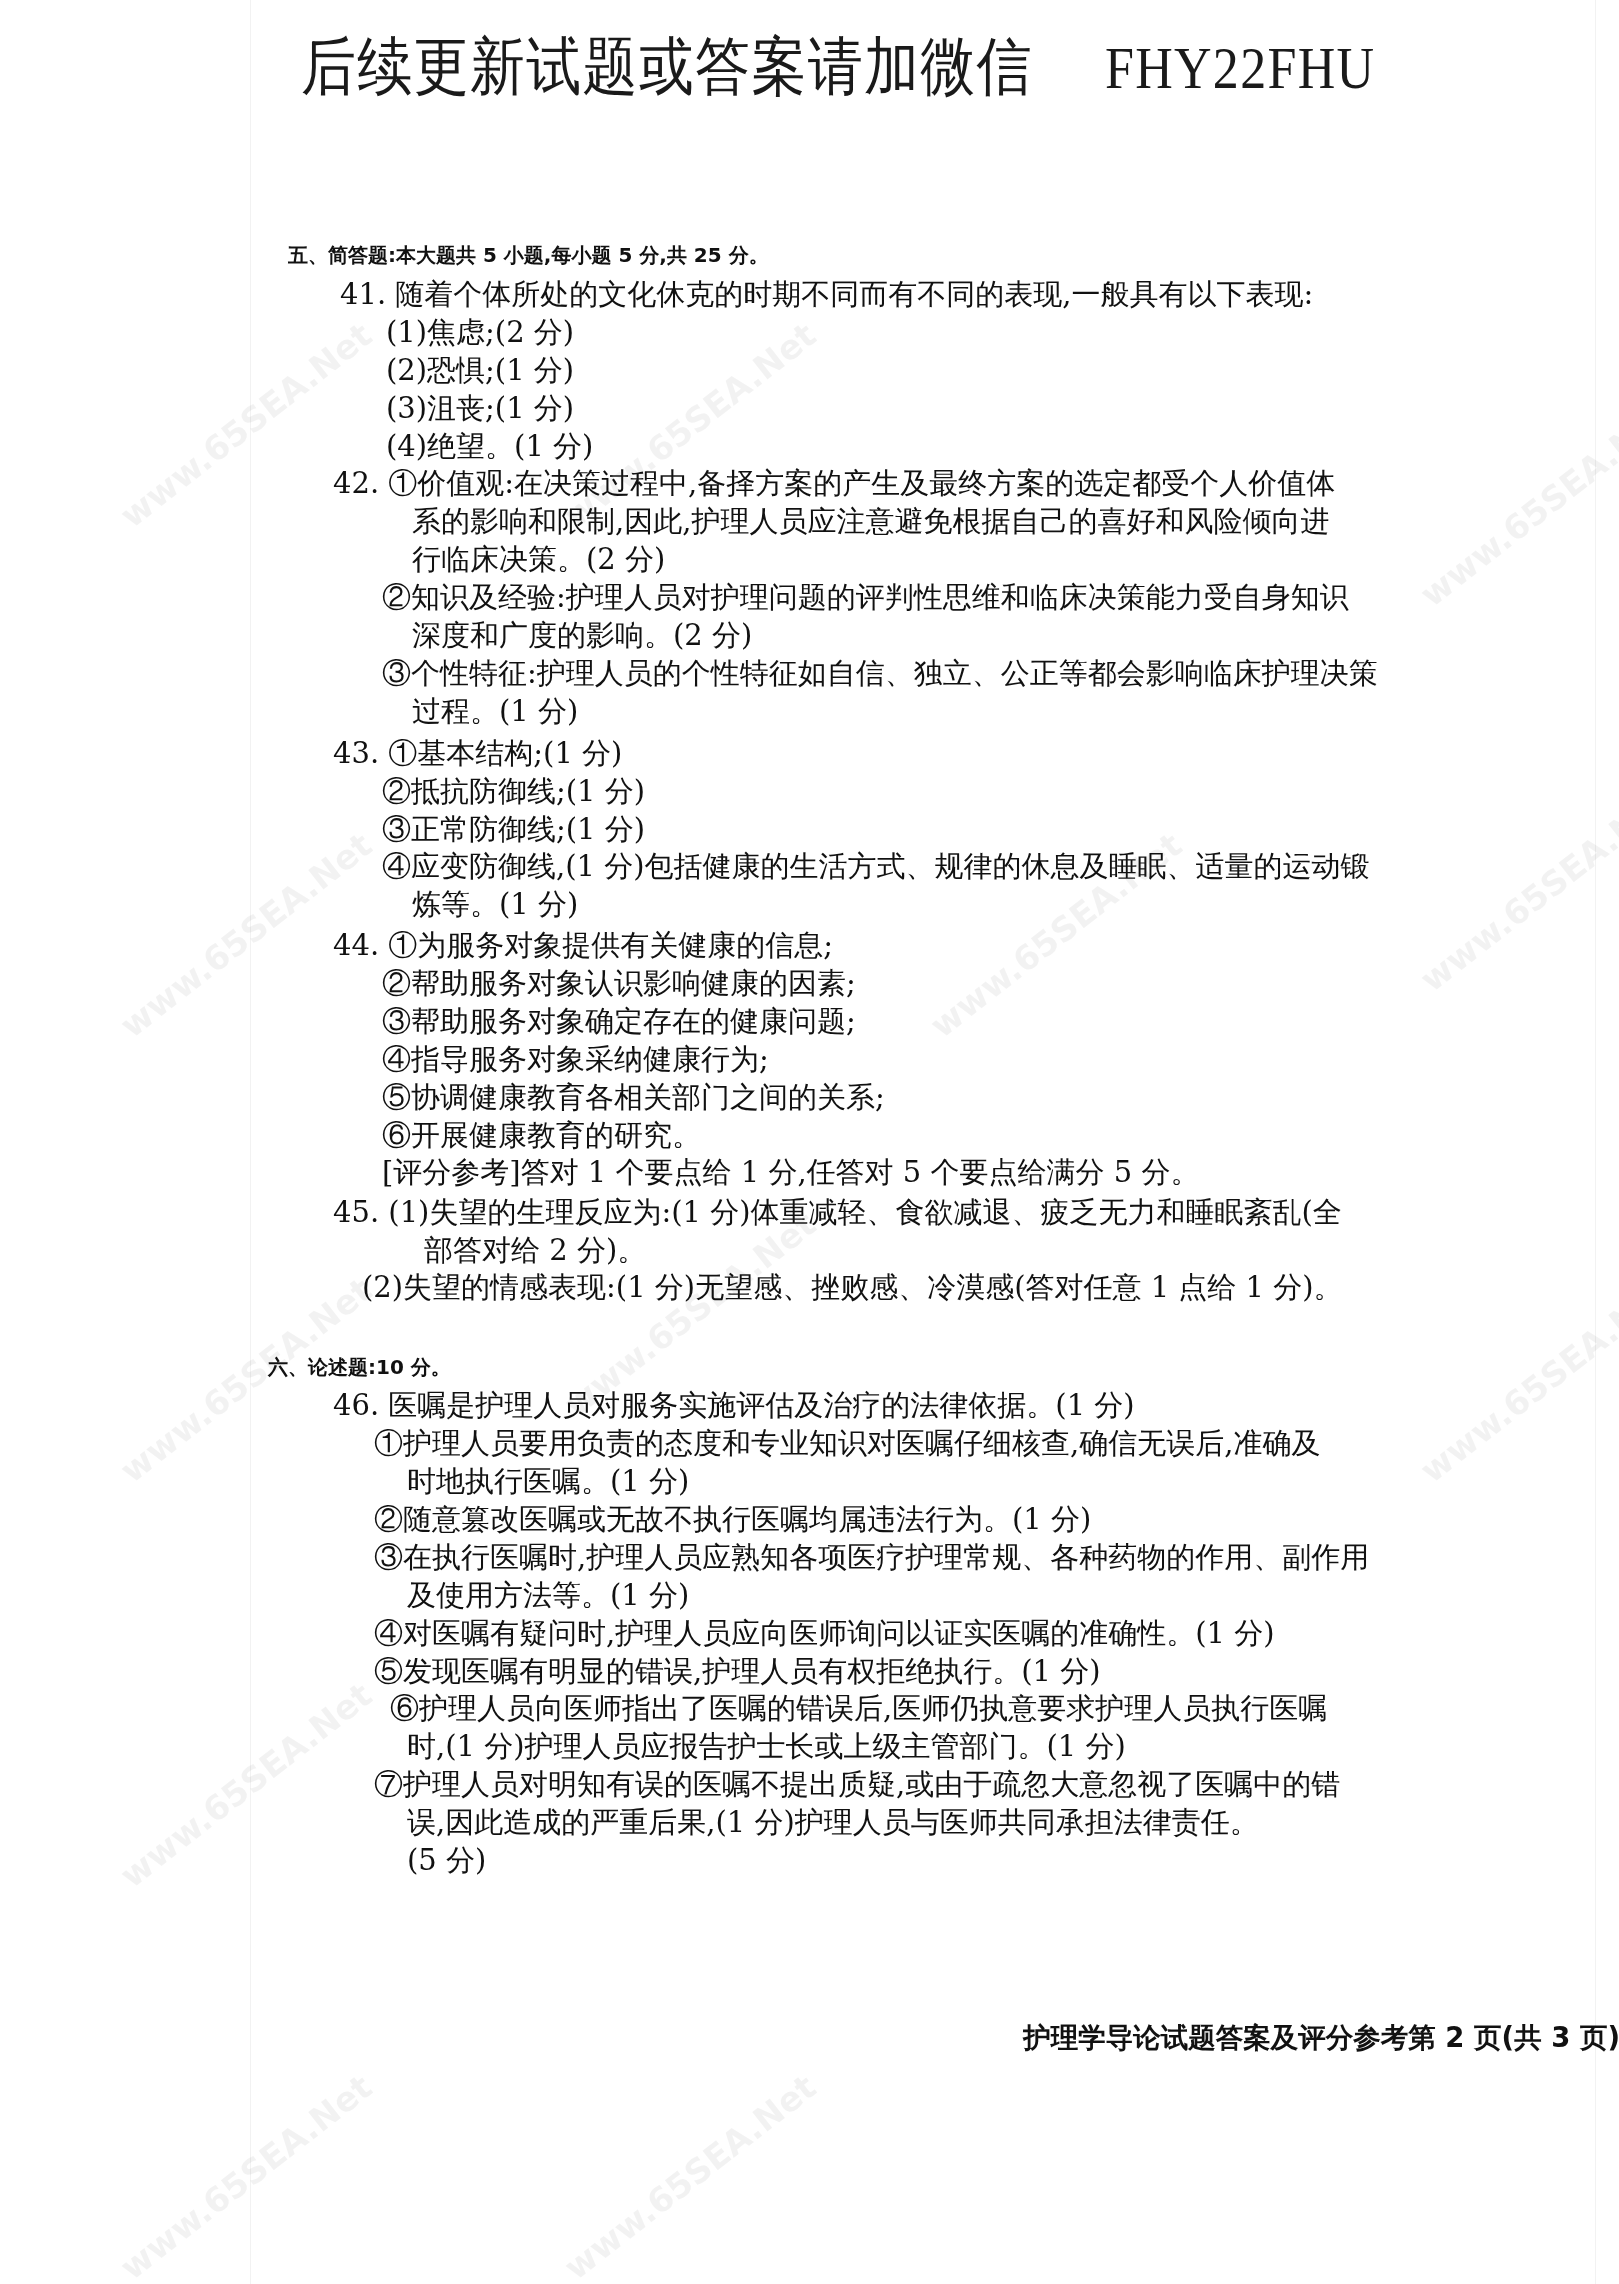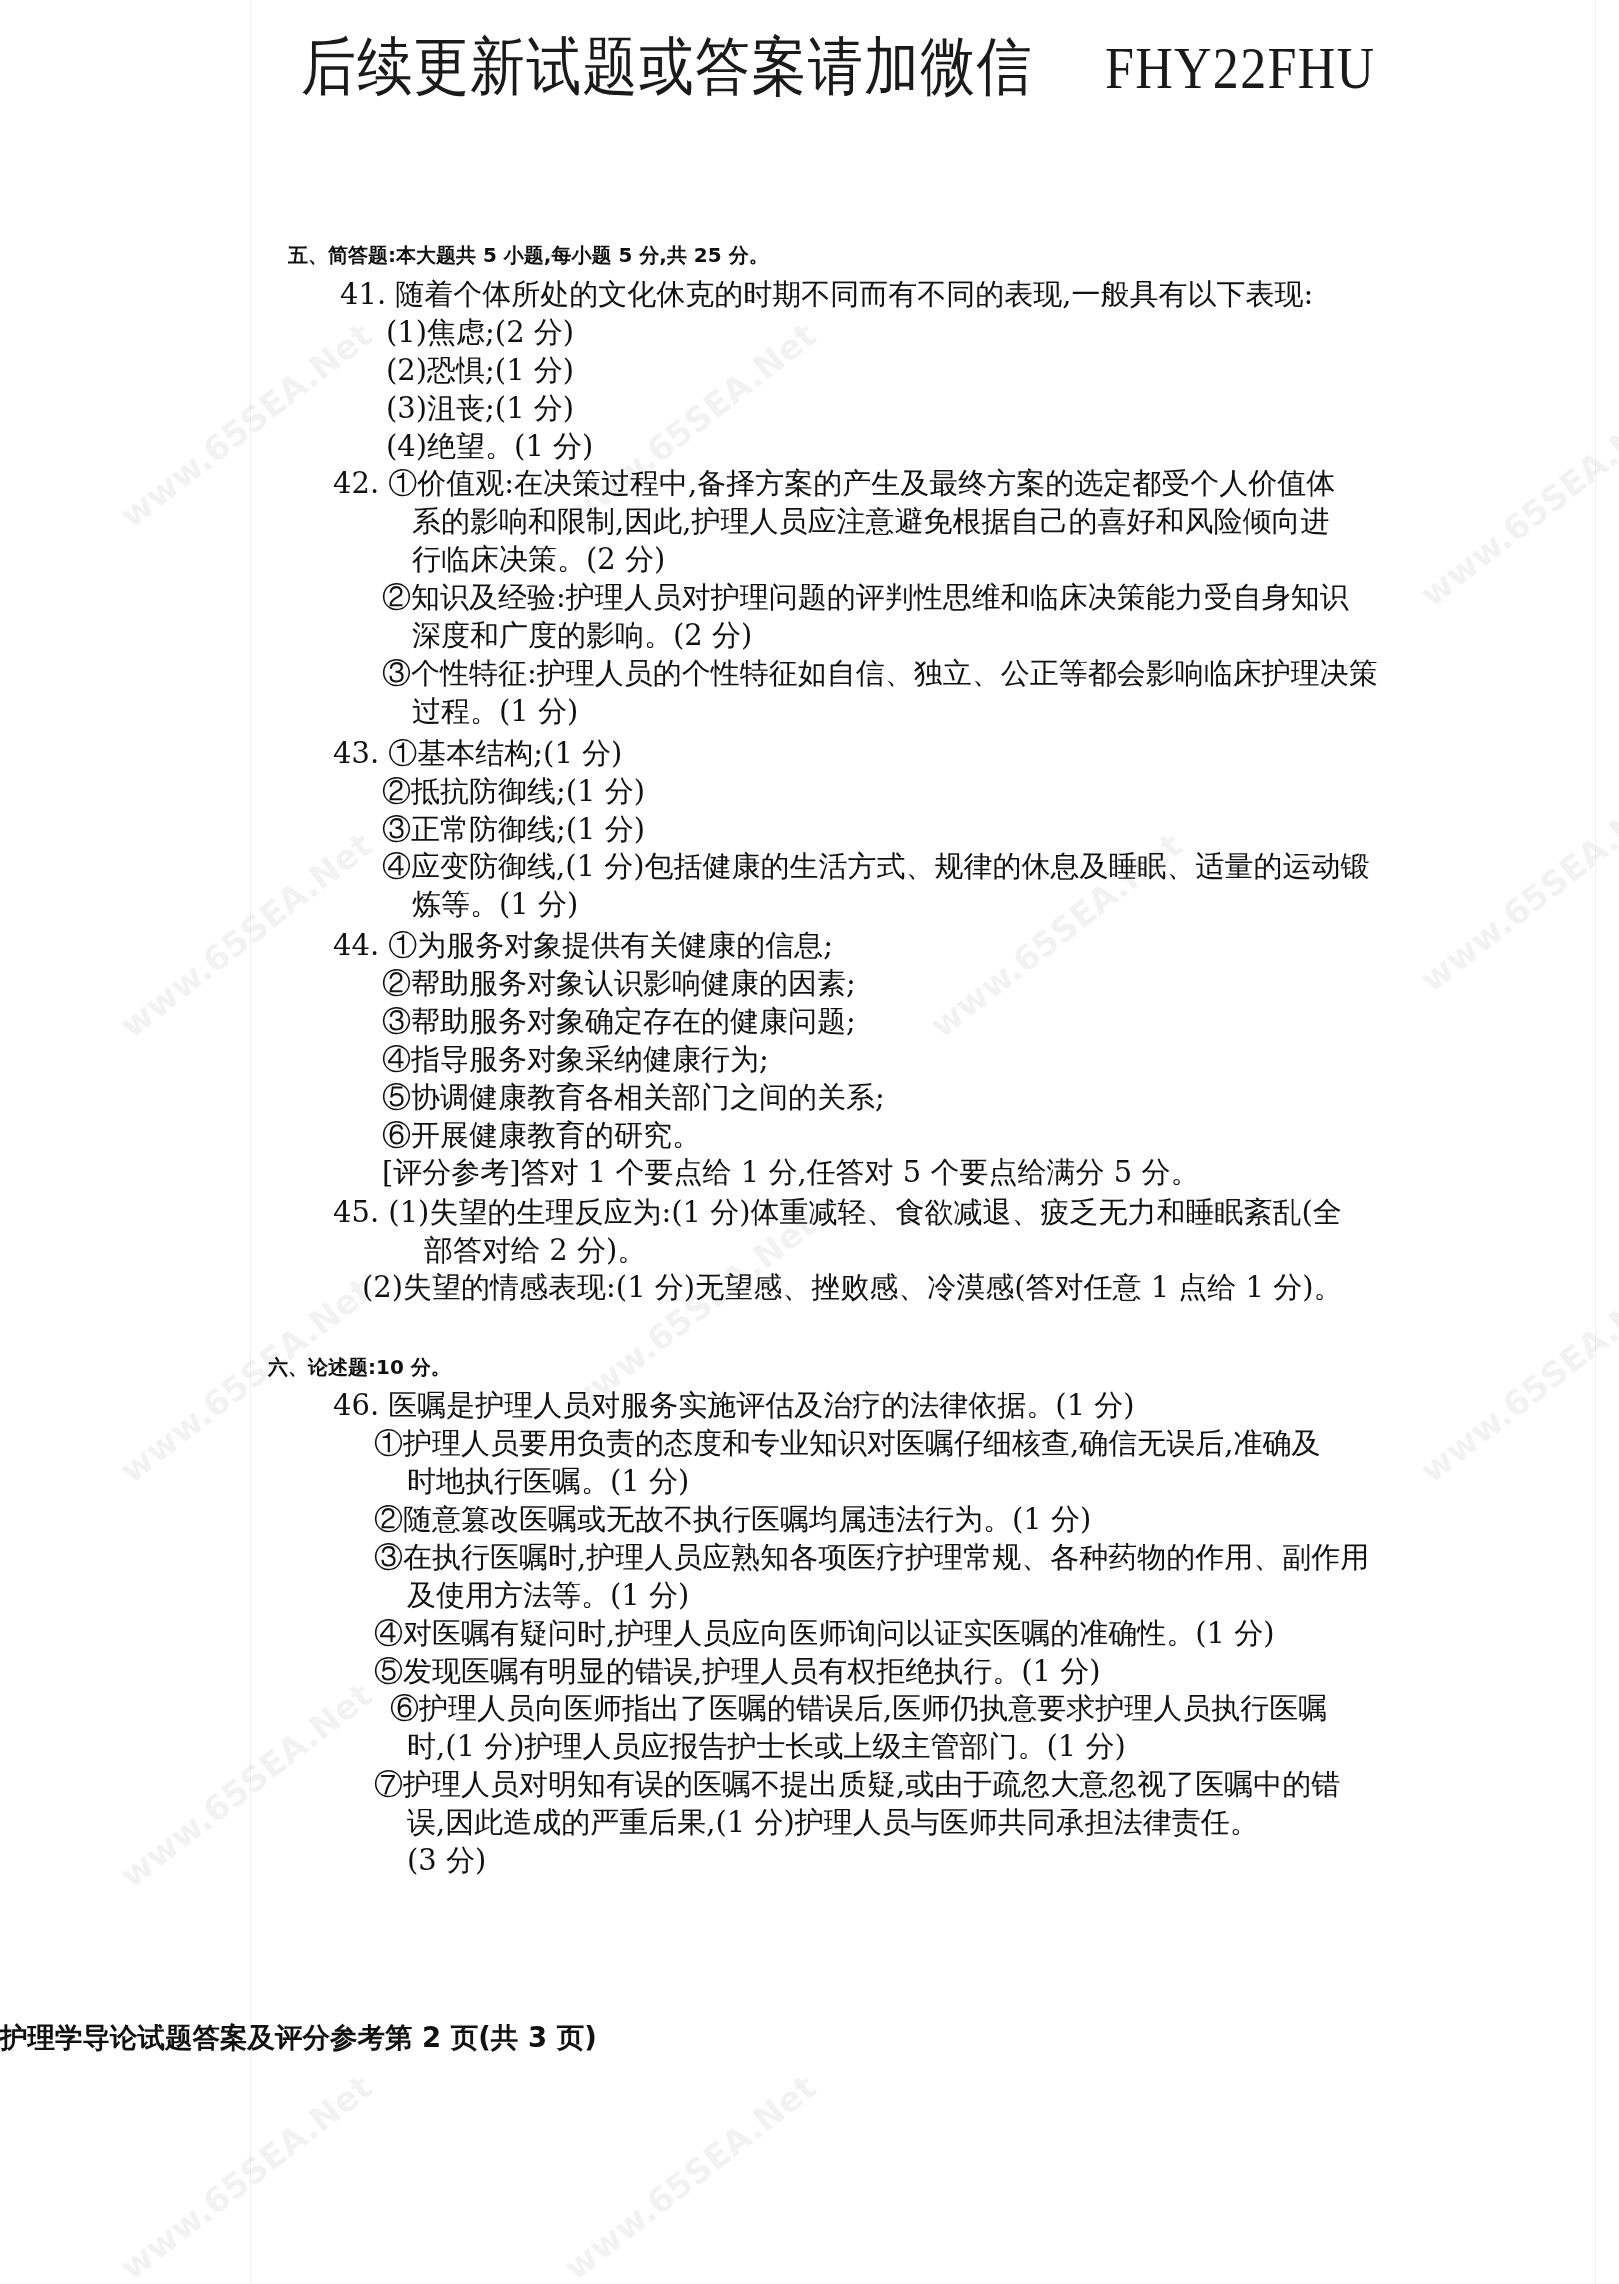--- a/index.html
+++ b/index.html
@@ -8,21 +8,21 @@
   .banner { position: absolute; top: 25px; left: 301px; width: 1111px; height: 78px;
             font-family: "DejaVu Serif", "Liberation Serif", serif; font-size: 55px;
             letter-spacing: 1.3px; color: #1a1a1a; white-space: nowrap; transform: scaleY(1.15); transform-origin: top left; }
   .banner .code { margin-left: 72px; font-family: "Liberation Serif", serif; font-size: 52px; }
   .margin-line { position: absolute; top: 0; bottom: 0; width: 1.3px; background: #f2f2f2; }
   .watermark { position: absolute; color: rgba(0,0,0,0.05); font-family: "DejaVu Sans", sans-serif;
                font-size: 34px; font-weight: bold; transform: rotate(-38deg); white-space: nowrap; }
   .content { position: absolute; left: 0; top: 0; width: 1620px; }
   .line { position: absolute; white-space: nowrap; font-size: 29px; line-height: 37px; }
   .heading { font-weight: bold; font-family: "DejaVu Sans", sans-serif; font-size: 20px; }
-  .footer { position: absolute; top: 2020px; left: 0; width: 1620px; text-align: left;
+  .footer { position: absolute; top: 2020px; left: 0; width: 1620px; text-align: right;
             font-size: 27.5px; font-weight: bold; font-family: "DejaVu Sans", sans-serif; }
 </style>
 </head>
 <body>
 
 <div class="margin-line" style="left:250px;"></div>
 <div class="margin-line" style="left:1595px;"></div>
 
 <div class="watermark" style="left:92px; top:405px;">www.65SEA.Net</div>
 <div class="watermark" style="left:536px; top:405px;">www.65SEA.Net</div>
@@ -84,17 +84,17 @@
   <div class="line" style="left:407px; top:1463px;">时地执行医嘱。(1 分)</div>
   <div class="line" style="left:374px; top:1501px;">②随意篡改医嘱或无故不执行医嘱均属违法行为。(1 分)</div>
   <div class="line" style="left:374px; top:1539px;">③在执行医嘱时,护理人员应熟知各项医疗护理常规、各种药物的作用、副作用</div>
   <div class="line" style="left:407px; top:1577px;text-align:center;">及使用方法等。(1 分)</div>
   <div class="line" style="left:374px; top:1615px;">④对医嘱有疑问时,护理人员应向医师询问以证实医嘱的准确性。(1 分)</div>
   <div class="line" style="left:374px; top:1653px;">⑤发现医嘱有明显的错误,护理人员有权拒绝执行。(1 分)</div>
   <div class="line" style="left:374px; top:1690px;margin-left:16px;">⑥护理人员向医师指出了医嘱的错误后,医师仍执意要求护理人员执行医嘱</div>
   <div class="line" style="left:407px; top:1728px;">时,(1 分)护理人员应报告护士长或上级主管部门。(1 分)</div>
   <div class="line" style="left:374px; top:1766px;">⑦护理人员对明知有误的医嘱不提出质疑,或由于疏忽大意忽视了医嘱中的错</div>
   <div class="line" style="left:407px; top:1804px;">误,因此造成的严重后果,(1 分)护理人员与医师共同承担法律责任。</div>
-  <div class="line" style="left:407px; top:1842px;">(3 分)</div>
+  <div class="line" style="left:407px; top:1842px;">(5 分)</div>
 </div>
 
 <div class="footer">护理学导论试题答案及评分参考第 2 页(共 3 页)</div>
 
 
 </body></html>

